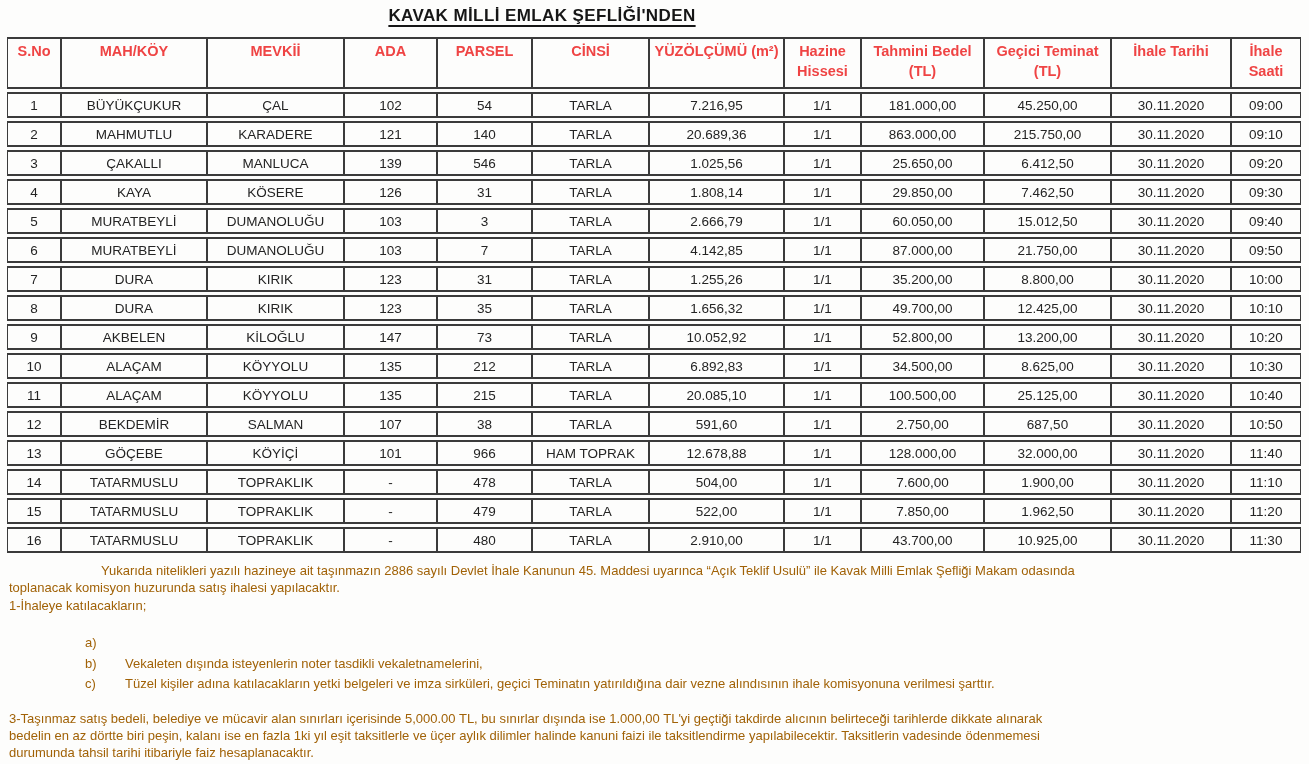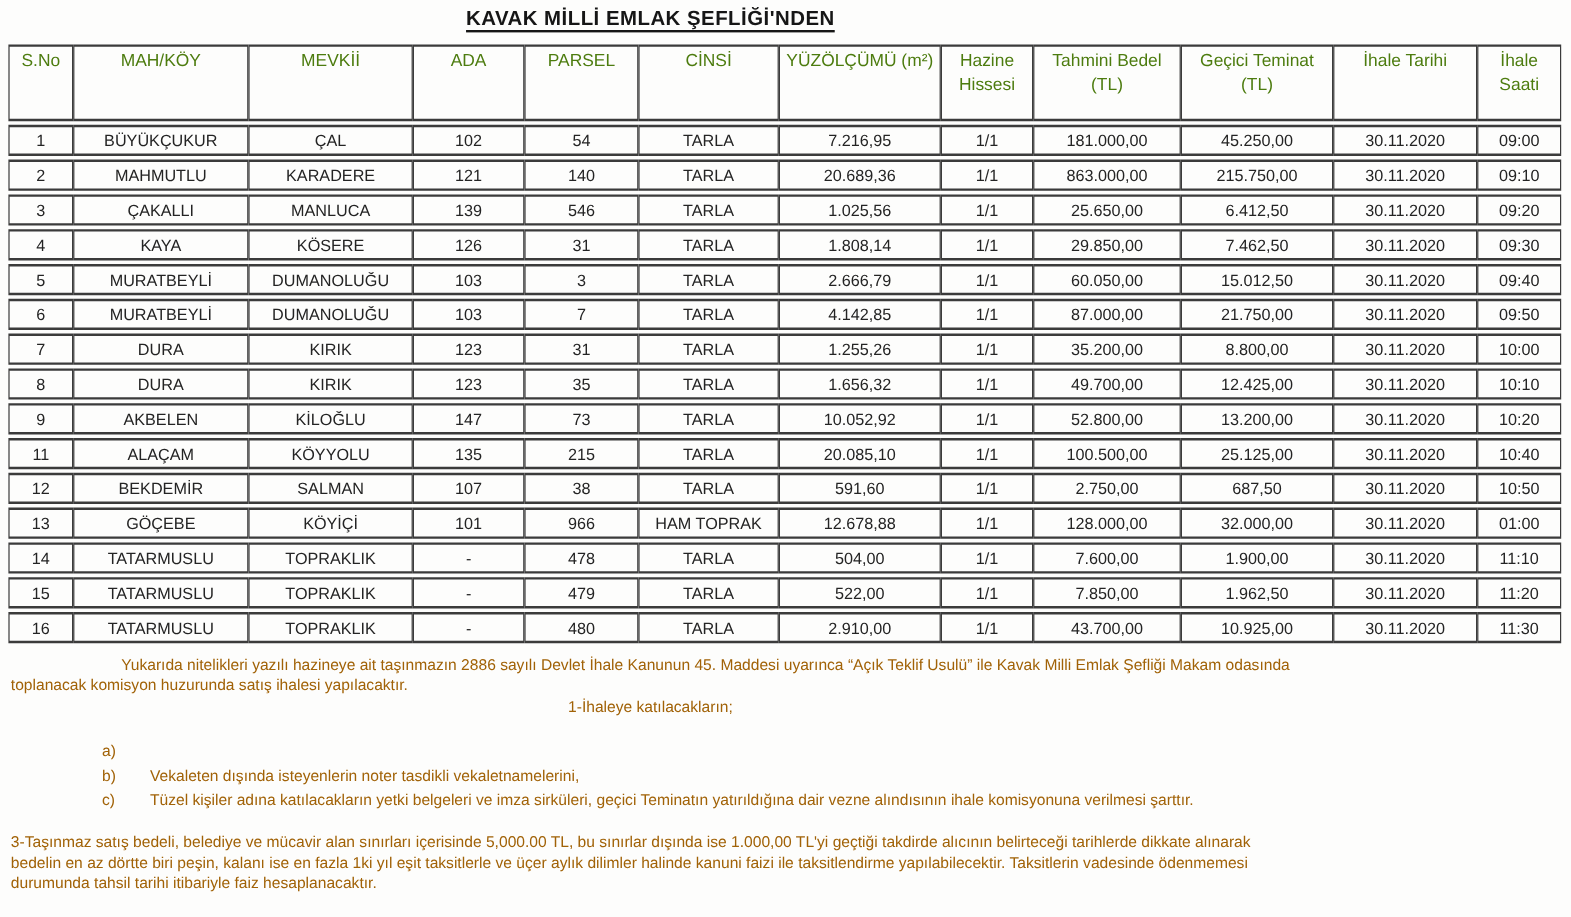--- a/index.html
+++ b/index.html
@@ -39,46 +39,45 @@
   table.auction th, table.auction td {
     border: 1.6px solid #3b3b3b;
     border-top-width: 2px;
     border-bottom-width: 2px;
     text-align: center;
     overflow: hidden;
     white-space: nowrap;
   }
   table.auction th {
     font-size: 14.5px;
-    font-weight: normal;
+    font-weight: bold;
     vertical-align: top;
     height: 46px;
-    padding: 2px 2px 12px 2px;
+    padding: 2px 2px 0 2px;
     line-height: 1.4;
     white-space: normal;
-    color: #4d7c0f;
+    color: #ef4444;
   }
   table.auction td {
     font-size: 13.5px;
     height: 20px;
     padding: 1px 2px;
     color: #242424;
   }
   .body-text {
     font-size: 13px;
     line-height: 1.32;
     color: #a16207;
   }
   .intro {
     margin: 6px 2px 0 2px;
     text-indent: 92px;
   }
   .item1 {
     margin: 1px 2px 0 2px;
-    text-align: center;
   }
   .lettered {
     margin: 20px 0 0 78px;
   }
   .ltr-row {
     display: flex;
     margin-bottom: 3px;
   }
   .ltr {
     width: 40px;
@@ -250,20 +249,34 @@
           <td>73</td>
           <td>TARLA</td>
           <td>10.052,92</td>
           <td>1/1</td>
           <td>52.800,00</td>
           <td>13.200,00</td>
           <td>30.11.2020</td>
           <td>10:20</td>
         </tr>
         <tr>
+          <td>10</td>
+          <td>ALAÇAM</td>
+          <td>KÖYYOLU</td>
+          <td>135</td>
+          <td>212</td>
+          <td>TARLA</td>
+          <td>6.892,83</td>
+          <td>1/1</td>
+          <td>34.500,00</td>
+          <td>8.625,00</td>
+          <td>30.11.2020</td>
+          <td>10:30</td>
+        </tr>
+        <tr>
           <td>11</td>
           <td>ALAÇAM</td>
           <td>KÖYYOLU</td>
           <td>135</td>
           <td>215</td>
           <td>TARLA</td>
           <td>20.085,10</td>
           <td>1/1</td>
           <td>100.500,00</td>
           <td>25.125,00</td>
@@ -289,21 +302,21 @@
           <td>GÖÇEBE</td>
           <td>KÖYİÇİ</td>
           <td>101</td>
           <td>966</td>
           <td>HAM TOPRAK</td>
           <td>12.678,88</td>
           <td>1/1</td>
           <td>128.000,00</td>
           <td>32.000,00</td>
           <td>30.11.2020</td>
-          <td>01:00</td>
+          <td>11:40</td>
         </tr>
         <tr>
           <td>14</td>
           <td>TATARMUSLU</td>
           <td>TOPRAKLIK</td>
           <td>-</td>
           <td>478</td>
           <td>TARLA</td>
           <td>504,00</td>
           <td>1/1</td>

